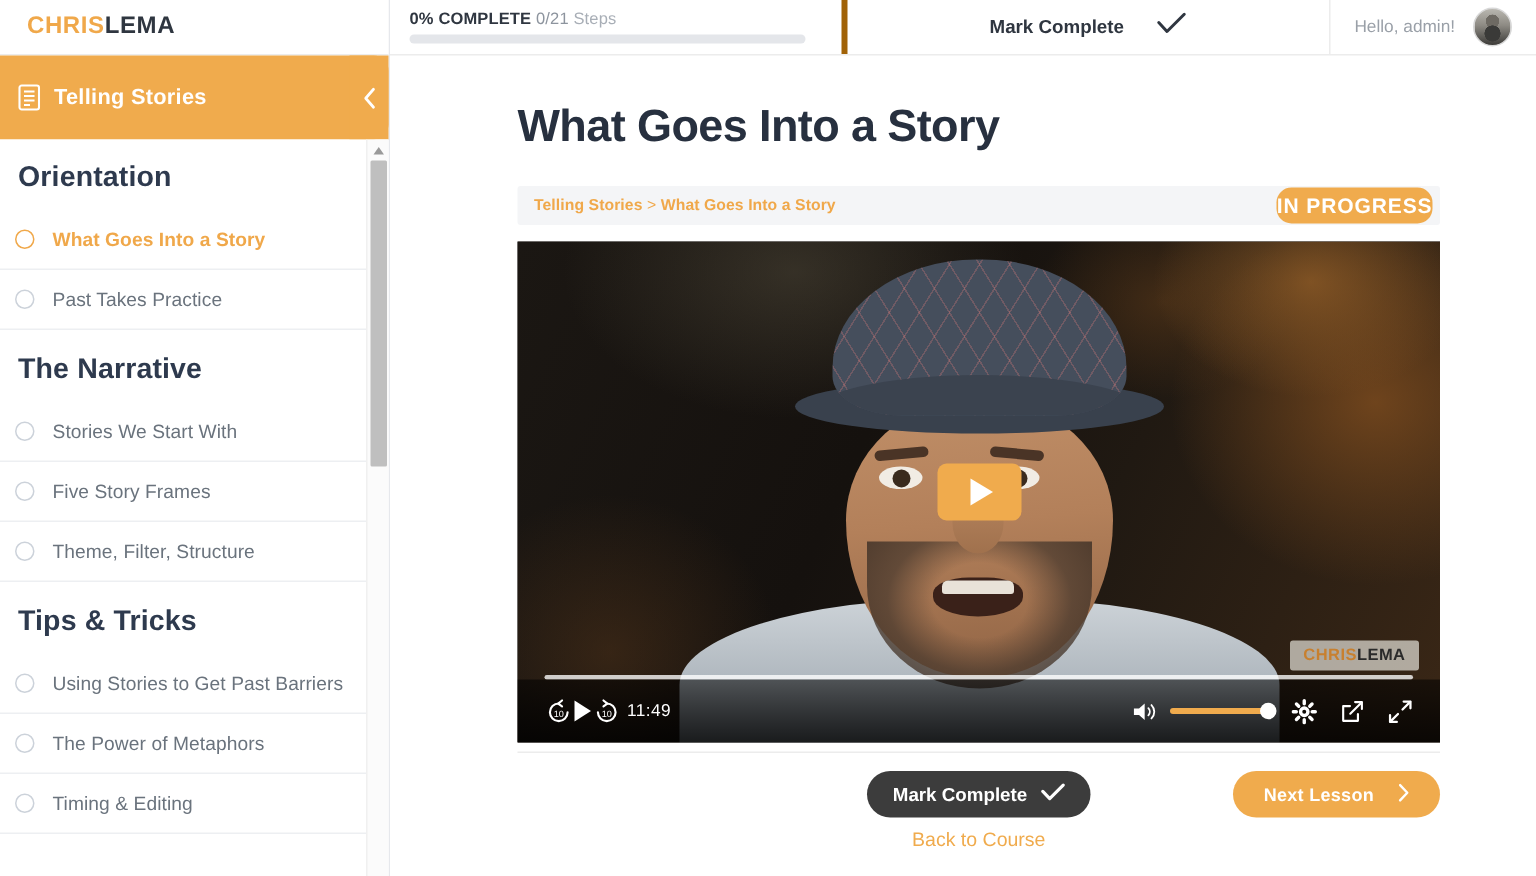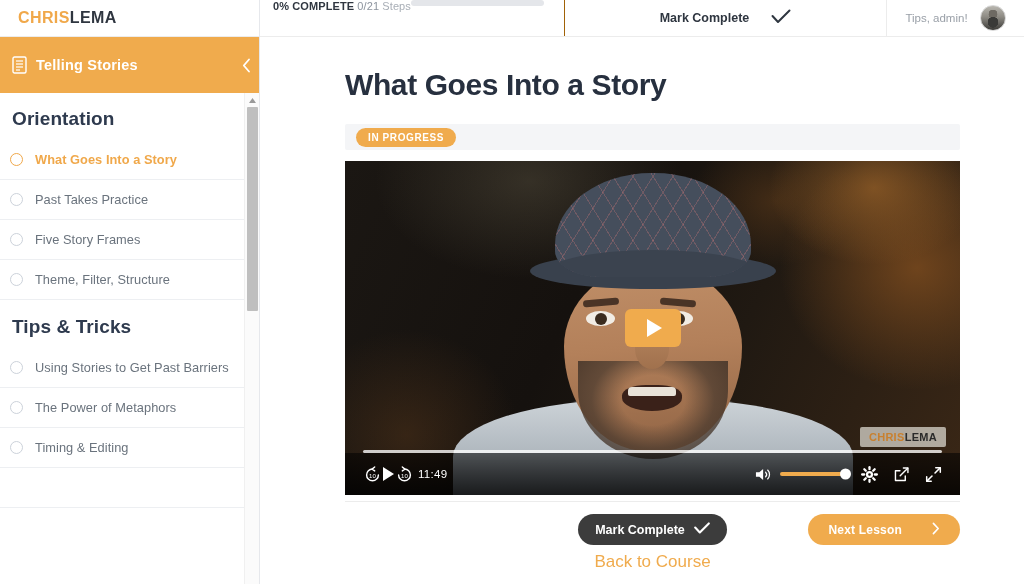--- a/index.html
+++ b/index.html
@@ -99,23 +99,23 @@
   
   .main { flex: 1 1 auto; display: flex; flex-direction: column; background: #fff; }
 
   .topbar {
     height: 37px; flex: 0 0 37px;
     display: flex; align-items: stretch;
     border-bottom: 1px solid #ececec;
     background: #fff;
   }
   .tb-progress {
-    flex: 1 1 auto; display: flex; justify-content: center;
+    flex: 1 1 auto; display: flex; flex-direction: column; justify-content: center;
     padding-left: 13px; padding-right: 20px;
-    border-right: 1px solid #a16207;
+    border-right: 4px solid #a16207;
     max-width: 305px;
   }
   .prog-line { font-size: 11px; letter-spacing: .1px; margin-bottom: 4px; white-space: nowrap; }
   .prog-line .pc { color: #2f3640; font-weight: 700; }
   .prog-line .steps { color: #8d949e; }
   .prog-line .stepsword { color: #a8aeb6; }
   .prog-bar {
     height: 6px; width: 264px; border-radius: 4px;
     background: #e4e6ea;
   }
@@ -150,22 +150,22 @@
   .crumbbar {
     height: 26px; background: #f4f5f7; border-radius: 2px;
     display: flex; align-items: center; justify-content: space-between;
     padding: 0 5px 0 11px;
   }
   .crumbs { font-size: 10.5px; font-weight: 700; color: #f0a84a; letter-spacing: .05px; }
   .crumbs .sep { color: #f0a84a; font-weight: 400; margin: 0 3px; }
   .crumbs a { color: #f0a84a; text-decoration: none; }
   .badge {
     background: #f0ab4d; color: #fff;
-    font-size: 10px; font-weight: 700; letter-spacing: .6px;
-    padding: 4px 12px; border-radius: 10px;
+    font-size: 14px; font-weight: 700; letter-spacing: .6px;
+    padding: 4px 0; border-radius: 10px;
   }
 
   
   .video {
     position: relative; margin-top: 11px;
     height: 334px; overflow: hidden;
     background: #120f0c;
   }
   .v-bg {
     position: absolute; inset: 0;
@@ -271,27 +271,27 @@
   }
   .mark-pill {
     margin-top: 12px;
     background: #3c3c3c; color: #fff; border-radius: 20px;
     height: 31px; padding: 0 17px;
     display: flex; align-items: center; gap: 9px;
     font-size: 12.5px; font-weight: 700; cursor: pointer;
   }
   .back-link {
     position: absolute; left: 50%; transform: translateX(-50%);
-    top: 50px; font-size: 17px; color: #f0ab4d; text-decoration: none; cursor: pointer;
+    top: 50px; font-size: 13px; color: #f0ab4d; text-decoration: none; cursor: pointer;
   }
   .next-pill {
     position: absolute; right: 0; top: 12px;
     background: #f0ab4d; color: #fff; border-radius: 20px;
     height: 31px; padding: 0 20px;
-    display: flex; align-items: center; gap: 30px;
+    display: flex; align-items: center; gap: 16px;
     font-size: 12px; font-weight: 700; cursor: pointer; letter-spacing: .2px;
   }
 </style>
 </head>
 <body>
 
 <div class="app">
 
   <aside class="sidebar">
 
@@ -325,20 +325,25 @@
       <div class="lesson-list">
           <div class="sect-head first">Orientation</div>
           <div class="lesson active">
             <span class="ring"></span>
             <span class="lbl">What Goes Into a Story</span>
           </div>
           <div class="lesson">
             <span class="ring"></span>
             <span class="lbl">Past Takes Practice</span>
           </div>
+          <div class="sect-head">The Narrative</div>
+          <div class="lesson">
+            <span class="ring"></span>
+            <span class="lbl">Stories We Start With</span>
+          </div>
           <div class="lesson">
             <span class="ring"></span>
             <span class="lbl">Five Story Frames</span>
           </div>
           <div class="lesson">
             <span class="ring"></span>
             <span class="lbl">Theme, Filter, Structure</span>
           </div>
           <div class="sect-head">Tips &amp; Tricks</div>
           <div class="lesson">
@@ -383,30 +388,33 @@
       <div class="tb-mark">
         <span class="txt">Mark Complete</span>
         <span>
           <svg width="20" height="15" viewBox="0 0 20 15">
             <polyline points="1.5,7 7,13 18.5,1.5" fill="none" stroke="#2f3640" stroke-width="2" stroke-linecap="round" stroke-linejoin="round"></polyline>
           </svg>
         </span>
       </div>
 
       <div class="tb-user">
-        <span class="hello">Tips, admin!</span>
+        <span class="hello">Hello, admin!</span>
         <span class="avatar"></span>
       </div>
     </div>
 
     <div class="content">
 
       <h1 class="page-title">What Goes Into a Story</h1>
 
       <div class="crumbbar">
+        <div class="crumbs">
+          <a>Telling Stories</a><span class="sep">&gt;</span><a>What Goes Into a Story</a>
+        </div>
         <span class="badge">IN PROGRESS</span>
       </div>
 
       <div class="video">
         <div class="v-bg"></div>
 
         <div class="v-person">
           <div class="shirt"></div>
           <div class="collar"></div>
           <div class="face"></div>

